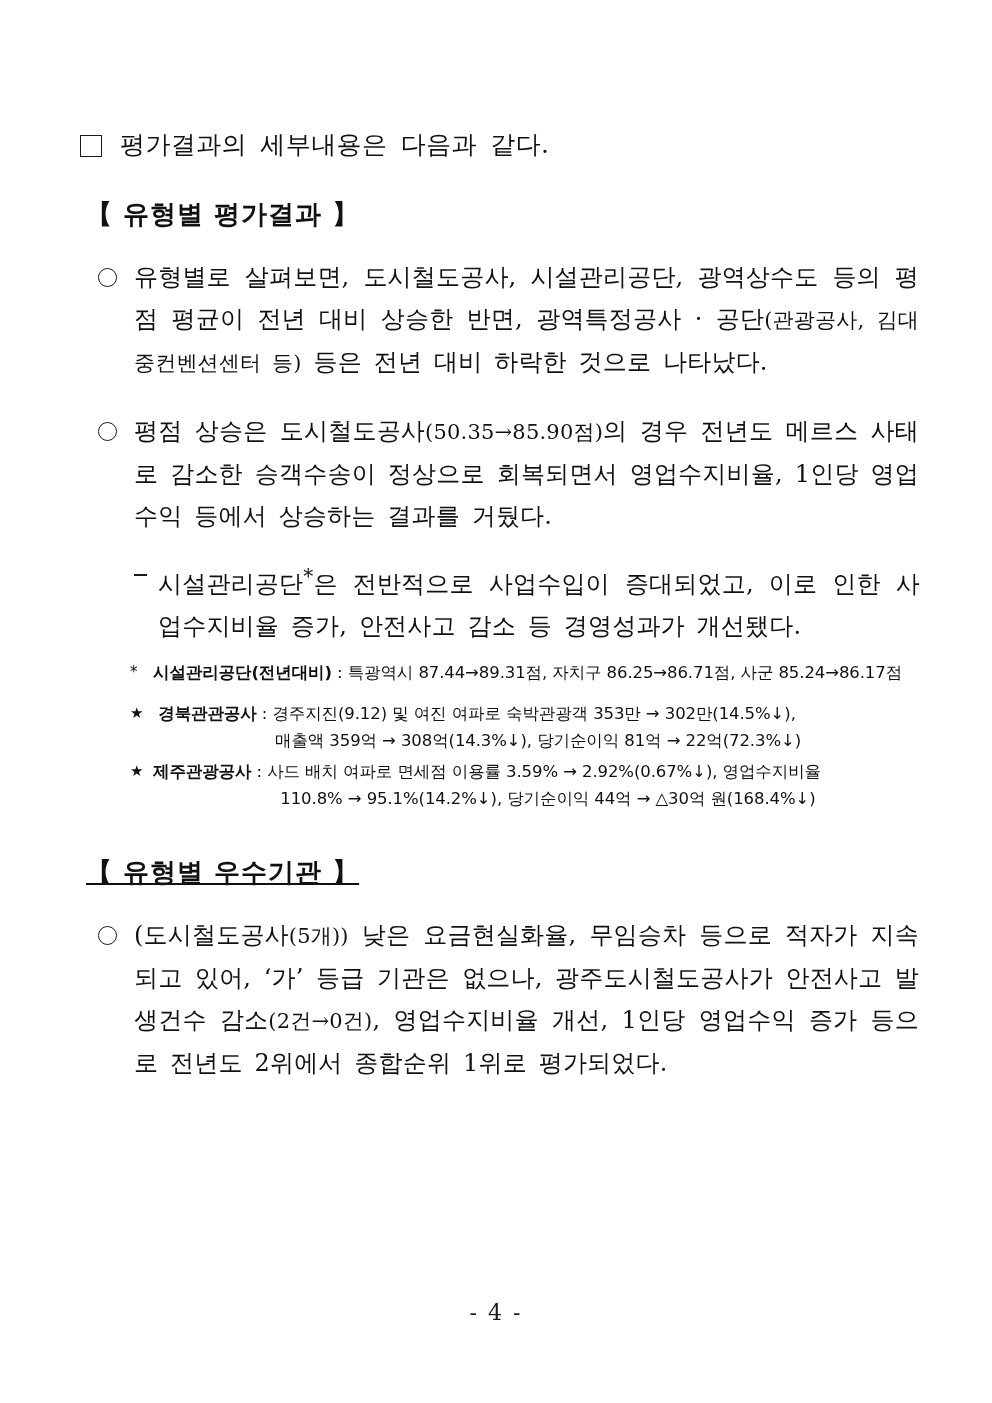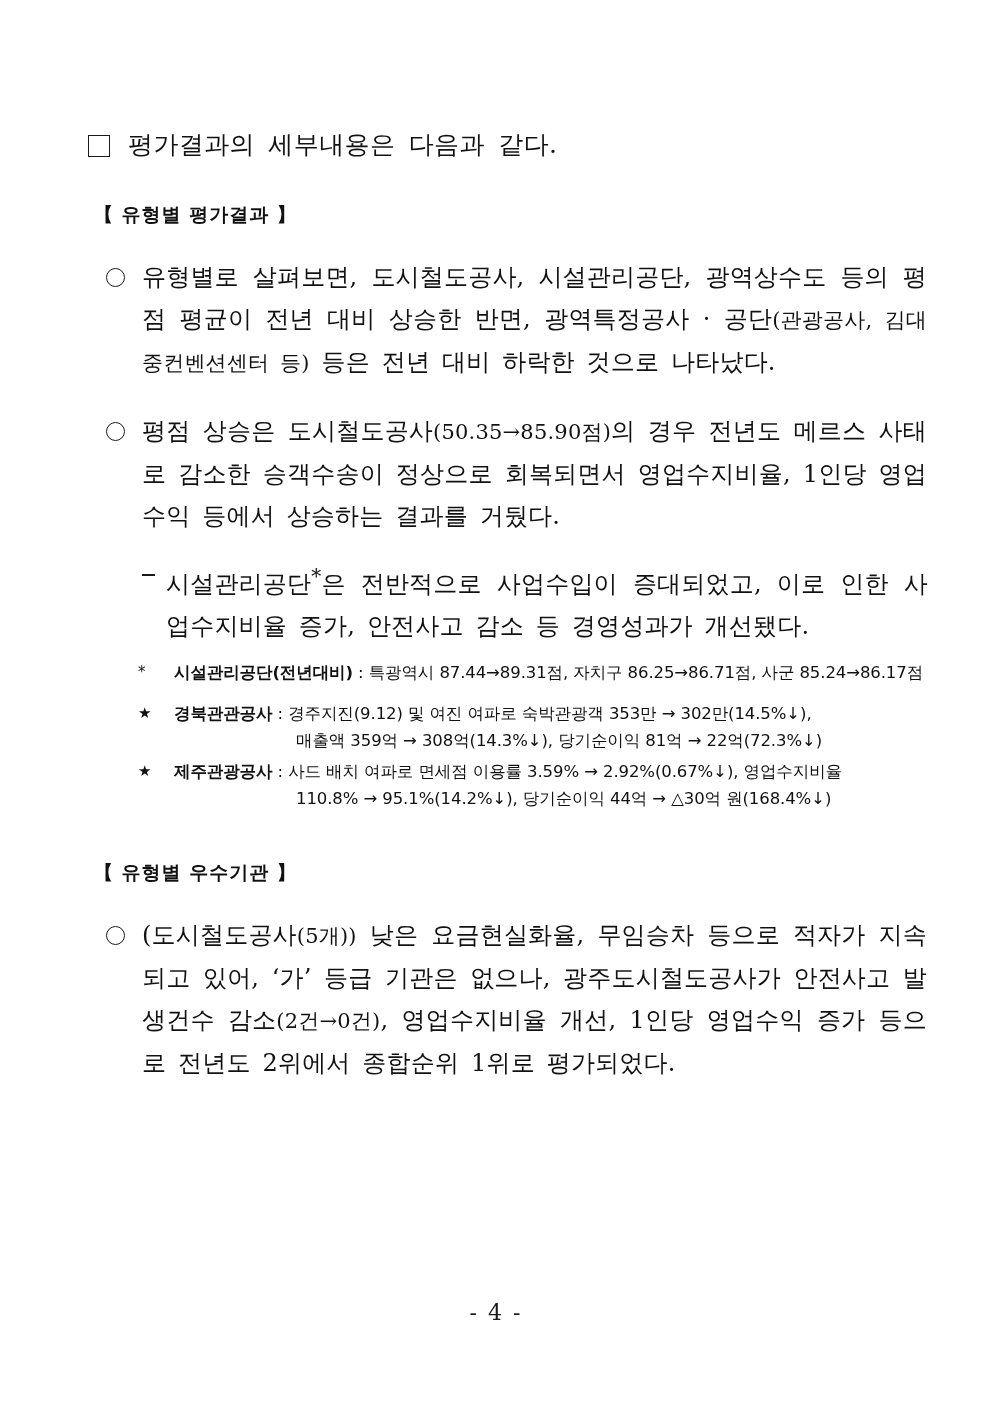--- a/index.html
+++ b/index.html
@@ -17,21 +17,21 @@
     position: relative;
     width: 992px;
     height: 1403px;
     margin: 0 auto;
     background: #ffffff;
     box-sizing: border-box;
     overflow: hidden;
   }
   .content {
     position: absolute;
-    left: 88px;
+    left: 80px;
     top: 0;
     width: 840px;
   }
 
   
   .sq-line {
     display: flex;
     align-items: flex-start;
     margin-top: 128px;
   }
@@ -48,28 +48,28 @@
     line-height: 34px;
     letter-spacing: 0.4px;
     word-spacing: 5px;
     white-space: nowrap;
   }
 
   
   .sec-head {
     font-family: "DejaVu Sans", "Liberation Sans", sans-serif;
     font-weight: bold;
-    font-size: 19px;
+    font-size: 26px;
     line-height: 32px;
     letter-spacing: 1px;
     margin-left: 6px;
     white-space: nowrap;
   }
   .sec-head-1 { margin-top: 36px; }
-  .sec-head-2 { margin-top: 44px; }
+  .sec-head-2 { margin-top: 44px; text-decoration: underline; }
 
   
   .o-item {
     display: flex;
     align-items: flex-start;
     margin-top: 26px;
     margin-left: 18px;
   }
   .o-mark {
     flex: 0 0 auto;
@@ -124,21 +124,21 @@
     line-height: 27px;
     letter-spacing: -0.1px;
   }
   .fn-star {
     flex: 0 0 auto;
     width: 16px;
     text-align: left;
     font-size: 15px;
     line-height: 27px;
   }
-  .fn-body { margin-left: 20px; }
+  .fn-body { margin-left: 7px; text-align: center; }
   .fn-label { font-weight: bold; }
   .fn-cont { display: block; }
   .fn-indent-1 { padding-left: 122px; }
   .fn-group { margin-top: 14px; }
   .fn-tight { margin-top: 4px; }
 
   b, .bold { font-weight: normal; }
   .small-paren {
     font-size: 21px;
   }

